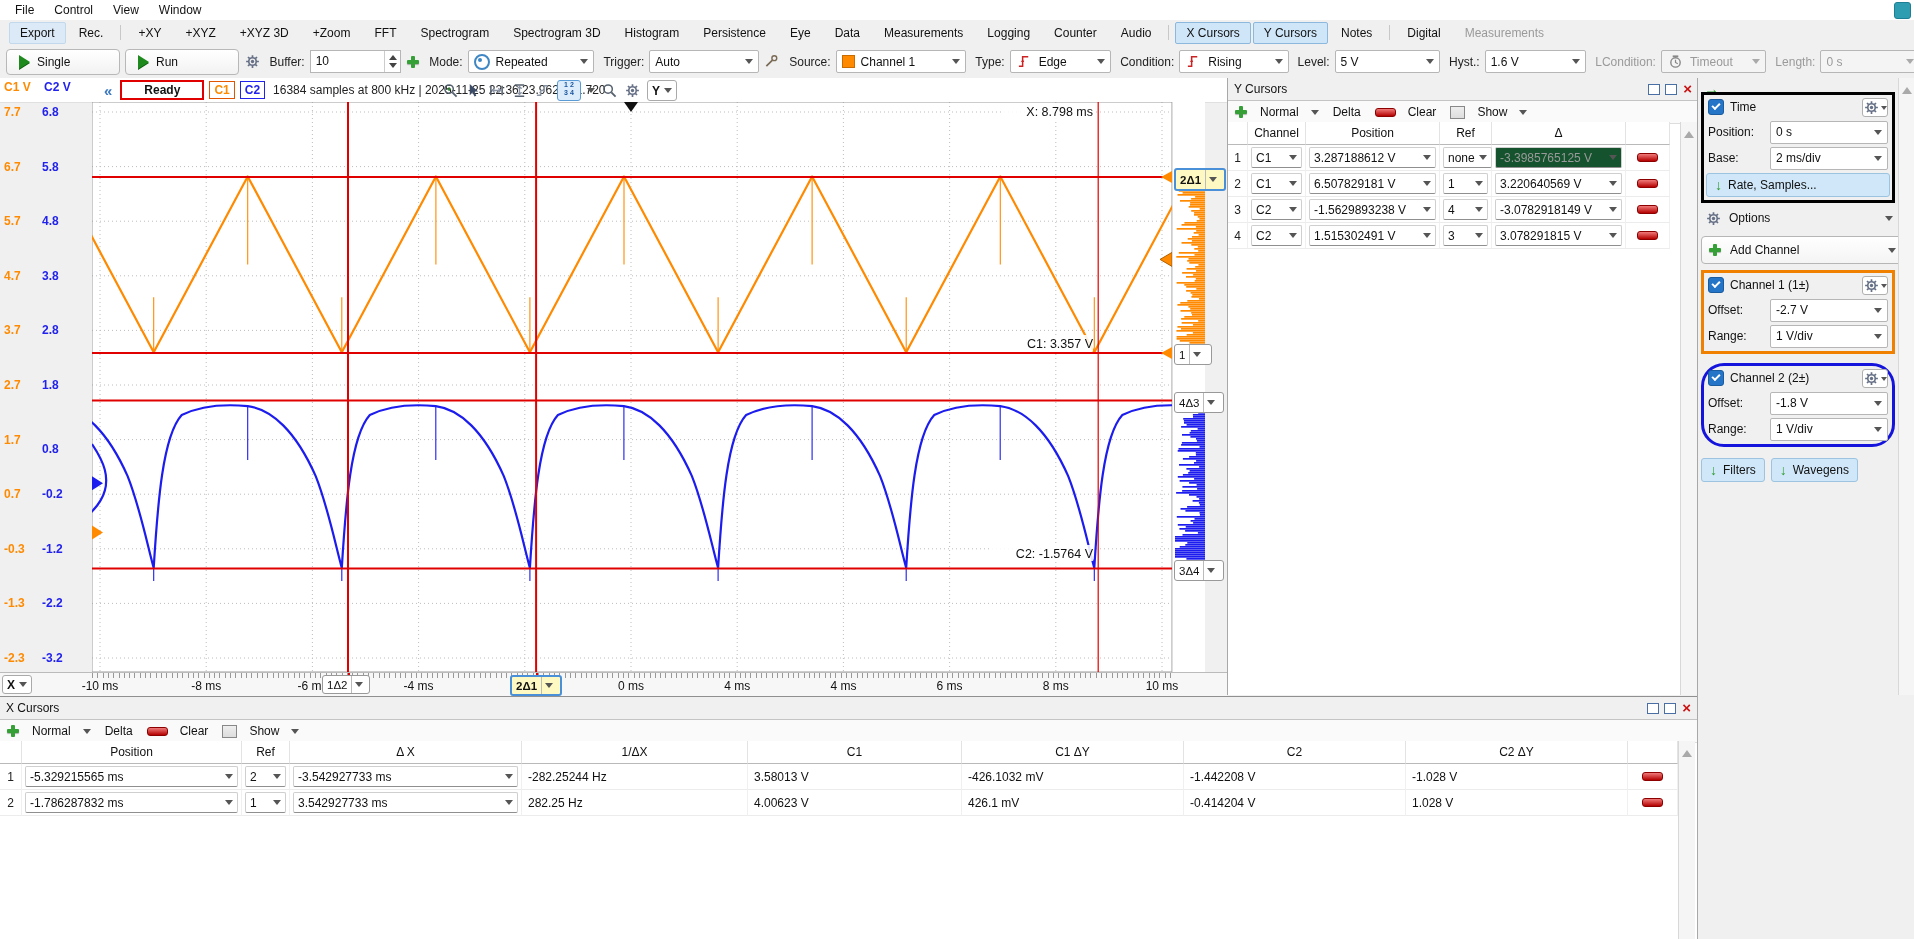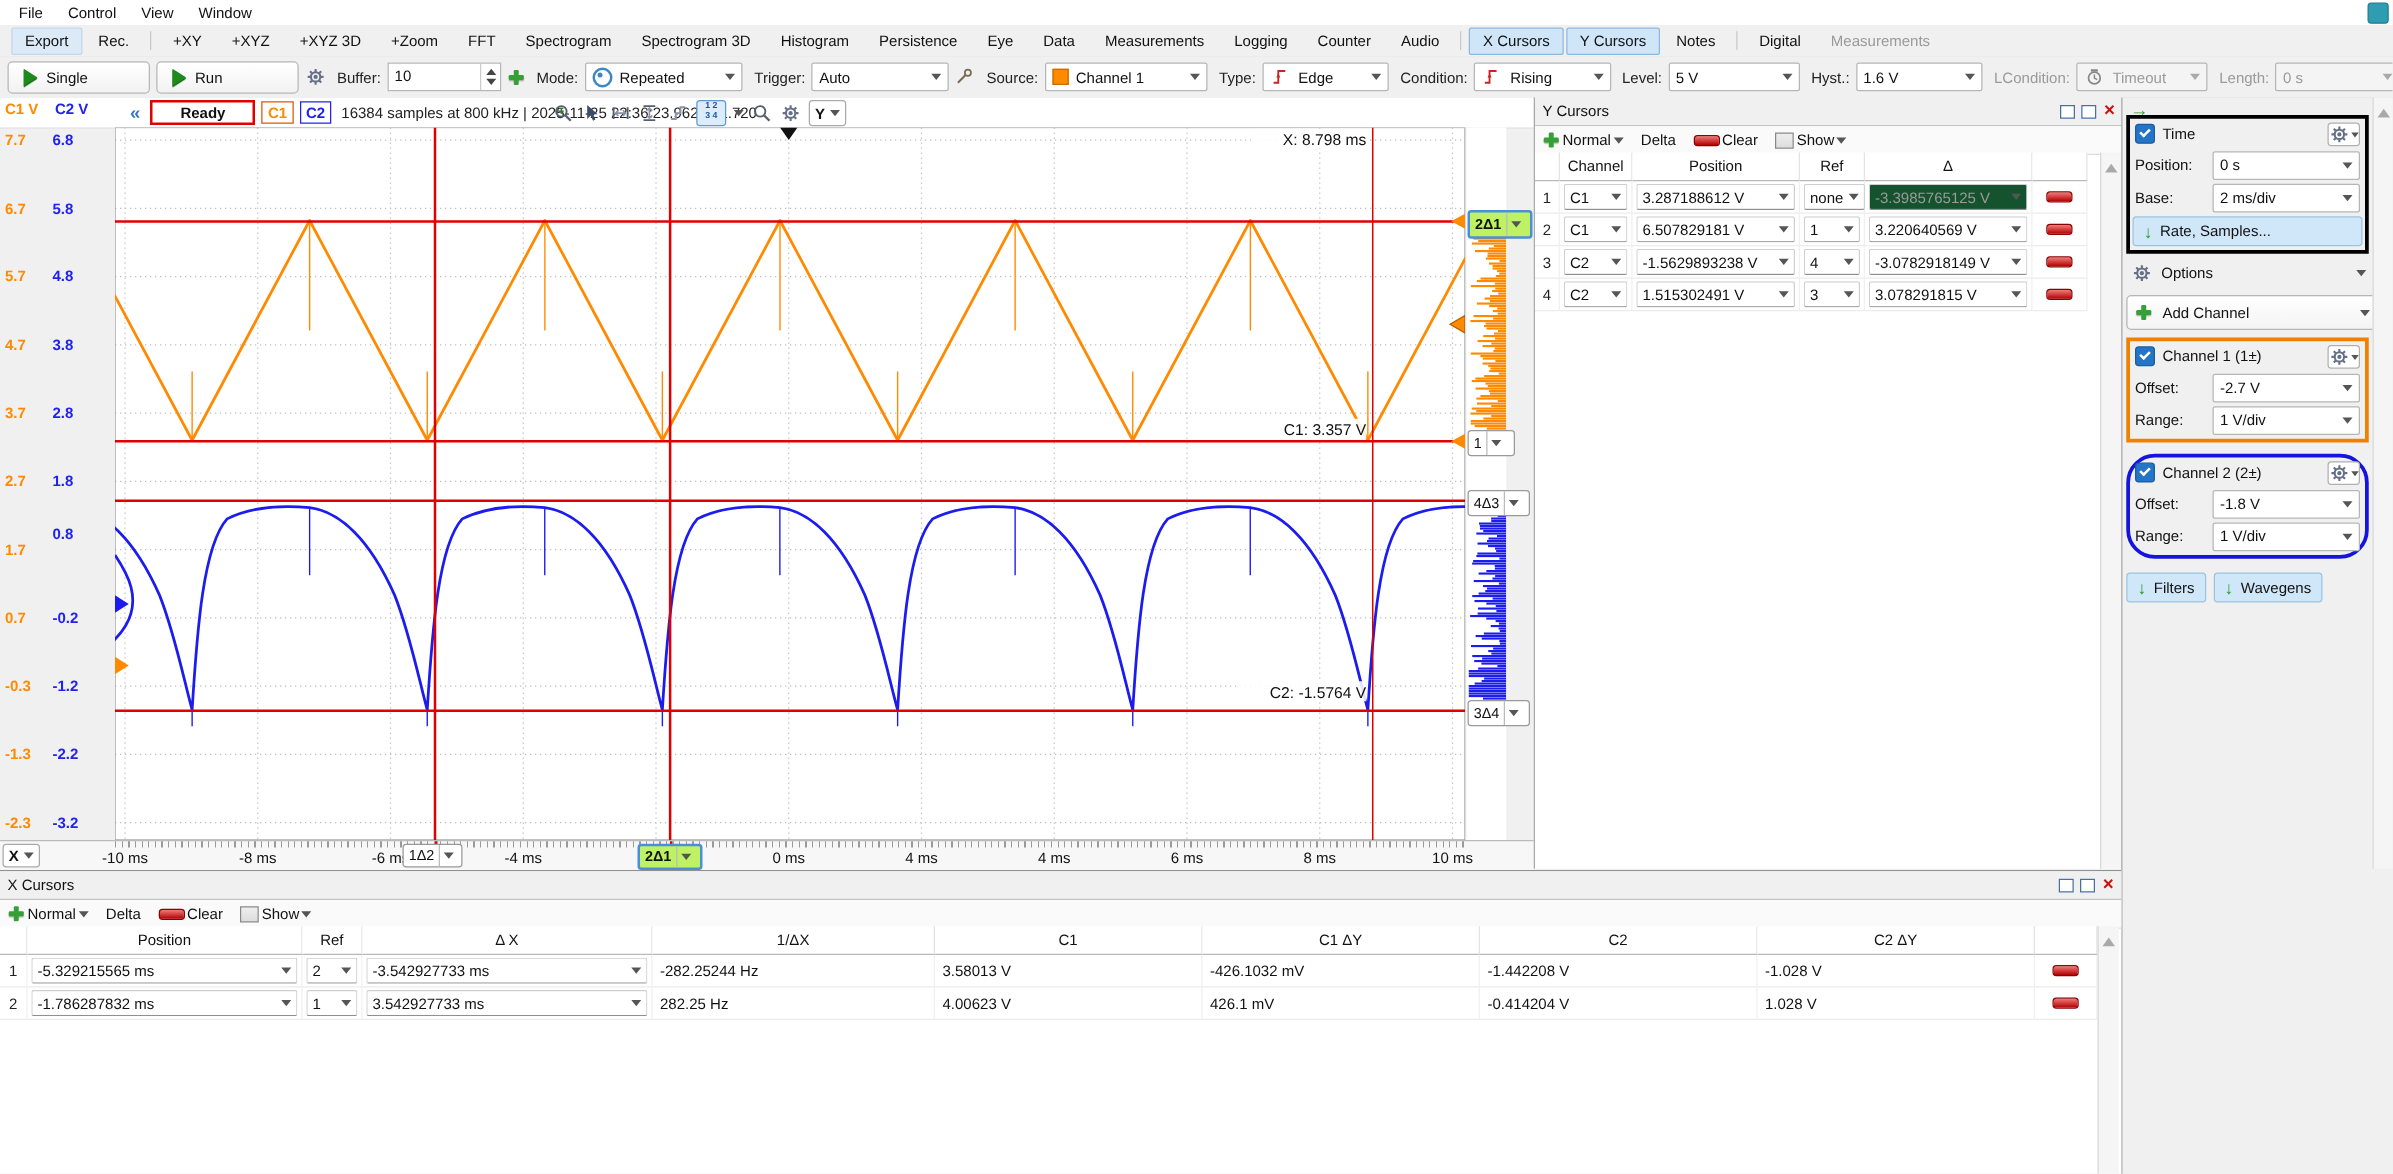--- a/index.html
+++ b/index.html
@@ -61,33 +61,33 @@
   .ybtn{border:1px solid #aaa;background:#fff;border-radius:3px;height:19px;display:flex;align-items:center;padding:0 4px;gap:4px;font-weight:bold;}
   #plot-wrap{left:92px;top:102px;width:1080px;height:570px;background:#fff;}
   #axis-left{left:0;top:102px;width:92px;height:570px;}
   .tickc1{position:absolute;left:4px;width:30px;color:#ff8a00;font-weight:bold;}
   .tickc2{position:absolute;left:42px;width:34px;color:#2222ee;font-weight:bold;}
   #hist{left:1172px;top:102px;width:32px;height:570px;background:#fff;border-left:1px solid #ddd;}
   .cursor-btn{position:absolute;display:flex;align-items:center;background:#fff;border:1px solid #999;border-radius:3px;
               height:19px;font-size:11.5px;z-index:6;}
   .cursor-btn .cb-l{padding:0 4px;}
   .cursor-btn .cb-r{border-left:1px solid #bbb;padding:0 3px;display:flex;align-items:center;height:100%;}
-  .cursor-btn.hl{background:#bef264;border:2px solid #4a90d9;font-weight:bold;}
+  .cursor-btn.hl{background:#fef9c3;border:2px solid #4a90d9;font-weight:bold;}
   #xaxis{left:0;top:672px;width:1227px;height:23px;background:#f7f7f7;border-top:1px solid #bbb;border-bottom:1px solid #a8a8a8;}
   #ruler{position:absolute;left:92px;top:0;width:1080px;height:5px;
          background:repeating-linear-gradient(90deg,#999 0 1px,transparent 1px 5.31px);}
   .xtick{position:absolute;top:6px;width:60px;text-align:center;color:#111;z-index:1;}
   .redtick{position:absolute;top:0;width:2px;height:9px;background:#e00000;z-index:2;}
   
   .ptitle{height:22px;background:#f0f0f0;border-bottom:1px solid #c4c4c4;display:flex;align-items:center;padding:0 6px;}
   .ptitle .t{flex:1;}
   .wicon{width:10px;height:9px;border:1px solid #4a6fa5;background:#fff;margin-left:5px;}
   .wclose{color:#cc1111;font-weight:bold;font-size:15px;margin-left:6px;line-height:10px;}
   .ptool{height:22px;background:#fafafa;border-bottom:1px solid #ddd;display:flex;align-items:center;gap:14px;padding-left:6px;}
-  .ptool .item{display:flex;align-items:center;gap:2px;}
+  .ptool .item{display:flex;align-items:center;gap:12px;}
   .pill{width:19px;height:7px;border-radius:3px;background:linear-gradient(#f07a7a,#b40000);border:1px solid #8d0000;}
   .showgrid{width:13px;height:11px;border:1px solid #888;background:linear-gradient(#eee,#ddd);}
   #ypanel{left:1227px;top:78px;width:470px;height:617px;background:#fff;border-left:1px solid #a8a8a8;}
   #xpanel{left:0;top:696px;width:1697px;height:243px;background:#fff;border-top:1px solid #909090;}
   .grid-table{display:grid;align-items:stretch;}
   .th{display:flex;align-items:center;justify-content:center;border-bottom:1px solid #b9b9b9;border-right:1px solid #e3e3e3;
       padding:4px 2px;background:#fff;}
   .td{display:flex;align-items:center;border-bottom:1px solid #ececec;border-right:1px solid #f0f0f0;padding:2px 3px;}
   .rownum{justify-content:center;color:#222;}
   .tcombo{flex:1;display:flex;align-items:center;background:#fff;border:1px solid #cfcfcf;border-bottom:1px solid #8f8f8f;
@@ -330,21 +330,21 @@
       <span class="tickc2" style="top: 57.6px;">5.8</span>
       <span class="tickc1" style="top: 112.2px;">5.7</span>
       <span class="tickc2" style="top: 112.2px;">4.8</span>
       <span class="tickc1" style="top: 166.8px;">4.7</span>
       <span class="tickc2" style="top: 166.8px;">3.8</span>
       <span class="tickc1" style="top: 221.4px;">3.7</span>
       <span class="tickc2" style="top: 221.4px;">2.8</span>
       <span class="tickc1" style="top: 276px;">2.7</span>
       <span class="tickc2" style="top: 276px;">1.8</span>
       <span class="tickc1" style="top: 330.6px;">1.7</span>
-      <span class="tickc2" style="top: 318px;">0.8</span>
+      <span class="tickc2" style="top: 340px;">0.8</span>
       <span class="tickc1" style="top: 385.2px;">0.7</span>
       <span class="tickc2" style="top: 385.2px;">-0.2</span>
       <span class="tickc1" style="top: 439.8px;">-0.3</span>
       <span class="tickc2" style="top: 439.8px;">-1.2</span>
       <span class="tickc1" style="top: 494.4px;">-1.3</span>
       <span class="tickc2" style="top: 494.4px;">-2.2</span>
       <span class="tickc1" style="top: 549px;">-2.3</span>
       <span class="tickc2" style="top: 549px;">-3.2</span>
     </div>
 

